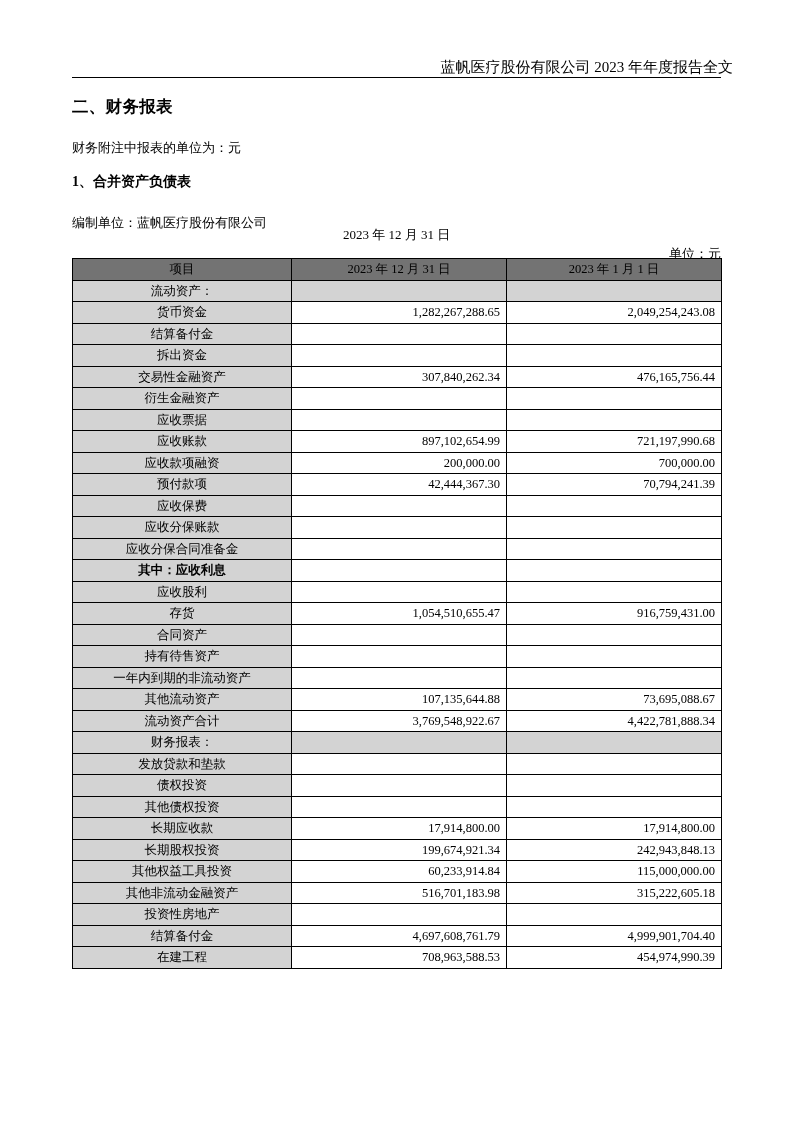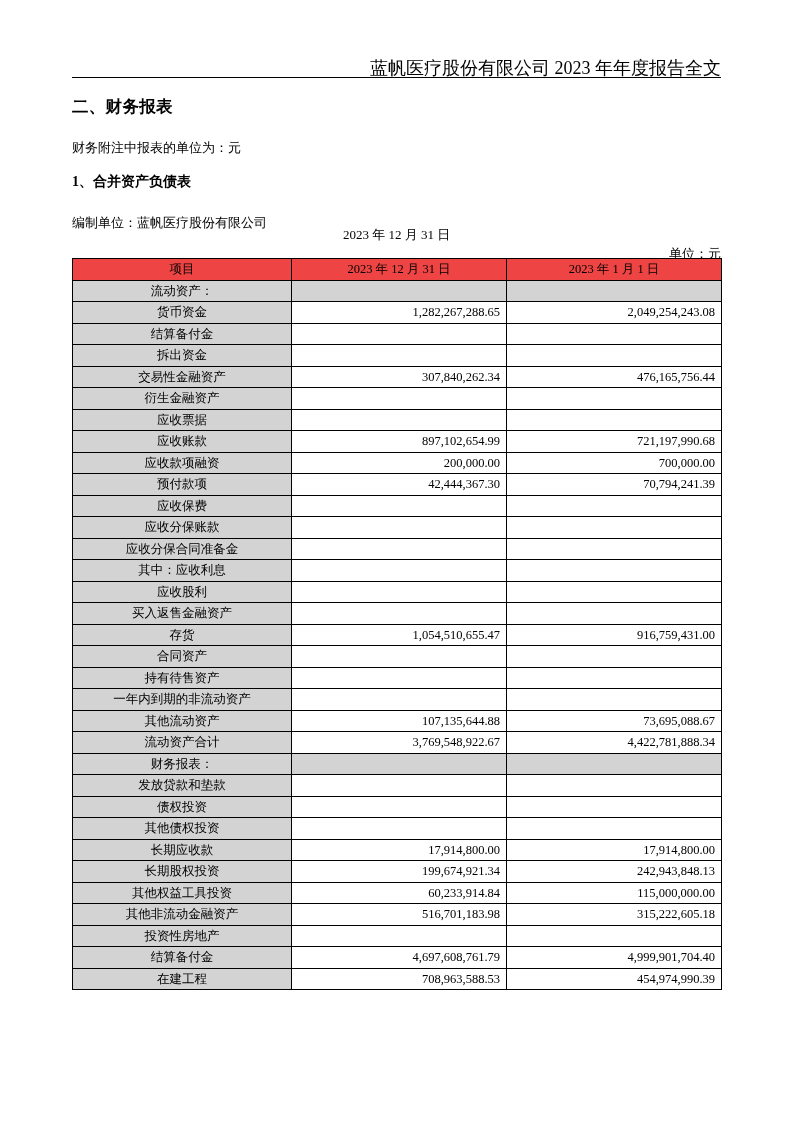--- a/index.html
+++ b/index.html
@@ -16,23 +16,23 @@
     width: 793px;
     height: 1122px;
     background: #ffffff;
     overflow: hidden;
     box-sizing: border-box;
   }
   .runhead {
     position: absolute;
     top: 58px;
     left: 72px;
-    right: 72px;
+    right: 60px;
     text-align: right;
-    font-size: 18px;
+    font-size: 15px;
     line-height: 1.2;
     white-space: nowrap;
   }
   .runhead-rule {
     position: absolute;
     top: 77px;
     left: 72px;
     width: 649px;
     border-bottom: 1.2px solid #000;
   }
@@ -100,37 +100,37 @@
   table.bs th, table.bs td {
     border: 1px solid #000000;
     height: 21.5px;
     padding: 0 6px;
     box-sizing: border-box;
     line-height: 20px;
     overflow: hidden;
     white-space: nowrap;
   }
   table.bs thead th {
-    background: #ef4444;
+    background: #737373;
     text-align: center;
     font-weight: normal;
   }
   td.item {
     background: #d3d3d3;
     text-align: center;
   }
   td.val {
     background: #ffffff;
     text-align: right;
     padding-right: 8px;
   }
   td.val.shaded { background: #d3d3d3; }
   .ind0 { padding-left: 6px; }
   .ind1 { padding-left: 18px; }
-  .ind2 { padding-left: 33px; }
+  .ind2 { padding-left: 33px; font-weight: bold; }
   .ind3 { padding-left: 51px; }
 </style>
 </head>
 <body>
 
 <div class="page">
 
   <div class="runhead">蓝帆医疗股份有限公司 2023 年年度报告全文</div>
   <div class="runhead-rule"></div>
 
@@ -227,25 +227,20 @@
           <td class="item ind2">其中：应收利息</td>
           <td class="val"></td>
           <td class="val"></td>
         </tr>
         <tr>
           <td class="item ind3">应收股利</td>
           <td class="val"></td>
           <td class="val"></td>
         </tr>
         <tr>
-          <td class="item ind1">买入返售金融资产</td>
-          <td class="val"></td>
-          <td class="val"></td>
-        </tr>
-        <tr>
           <td class="item ind1">存货</td>
           <td class="val">1,054,510,655.47</td>
           <td class="val">916,759,431.00</td>
         </tr>
         <tr>
           <td class="item ind1">合同资产</td>
           <td class="val"></td>
           <td class="val"></td>
         </tr>
         <tr>

